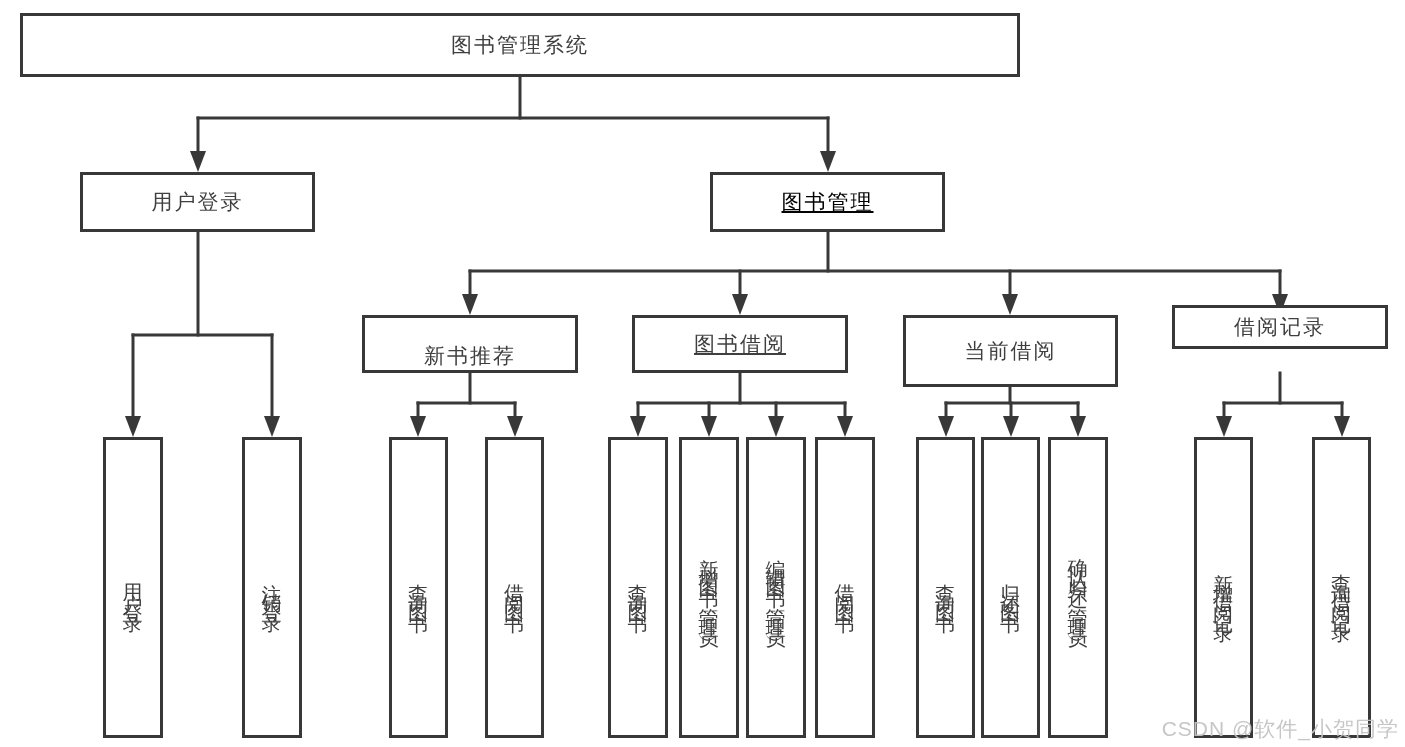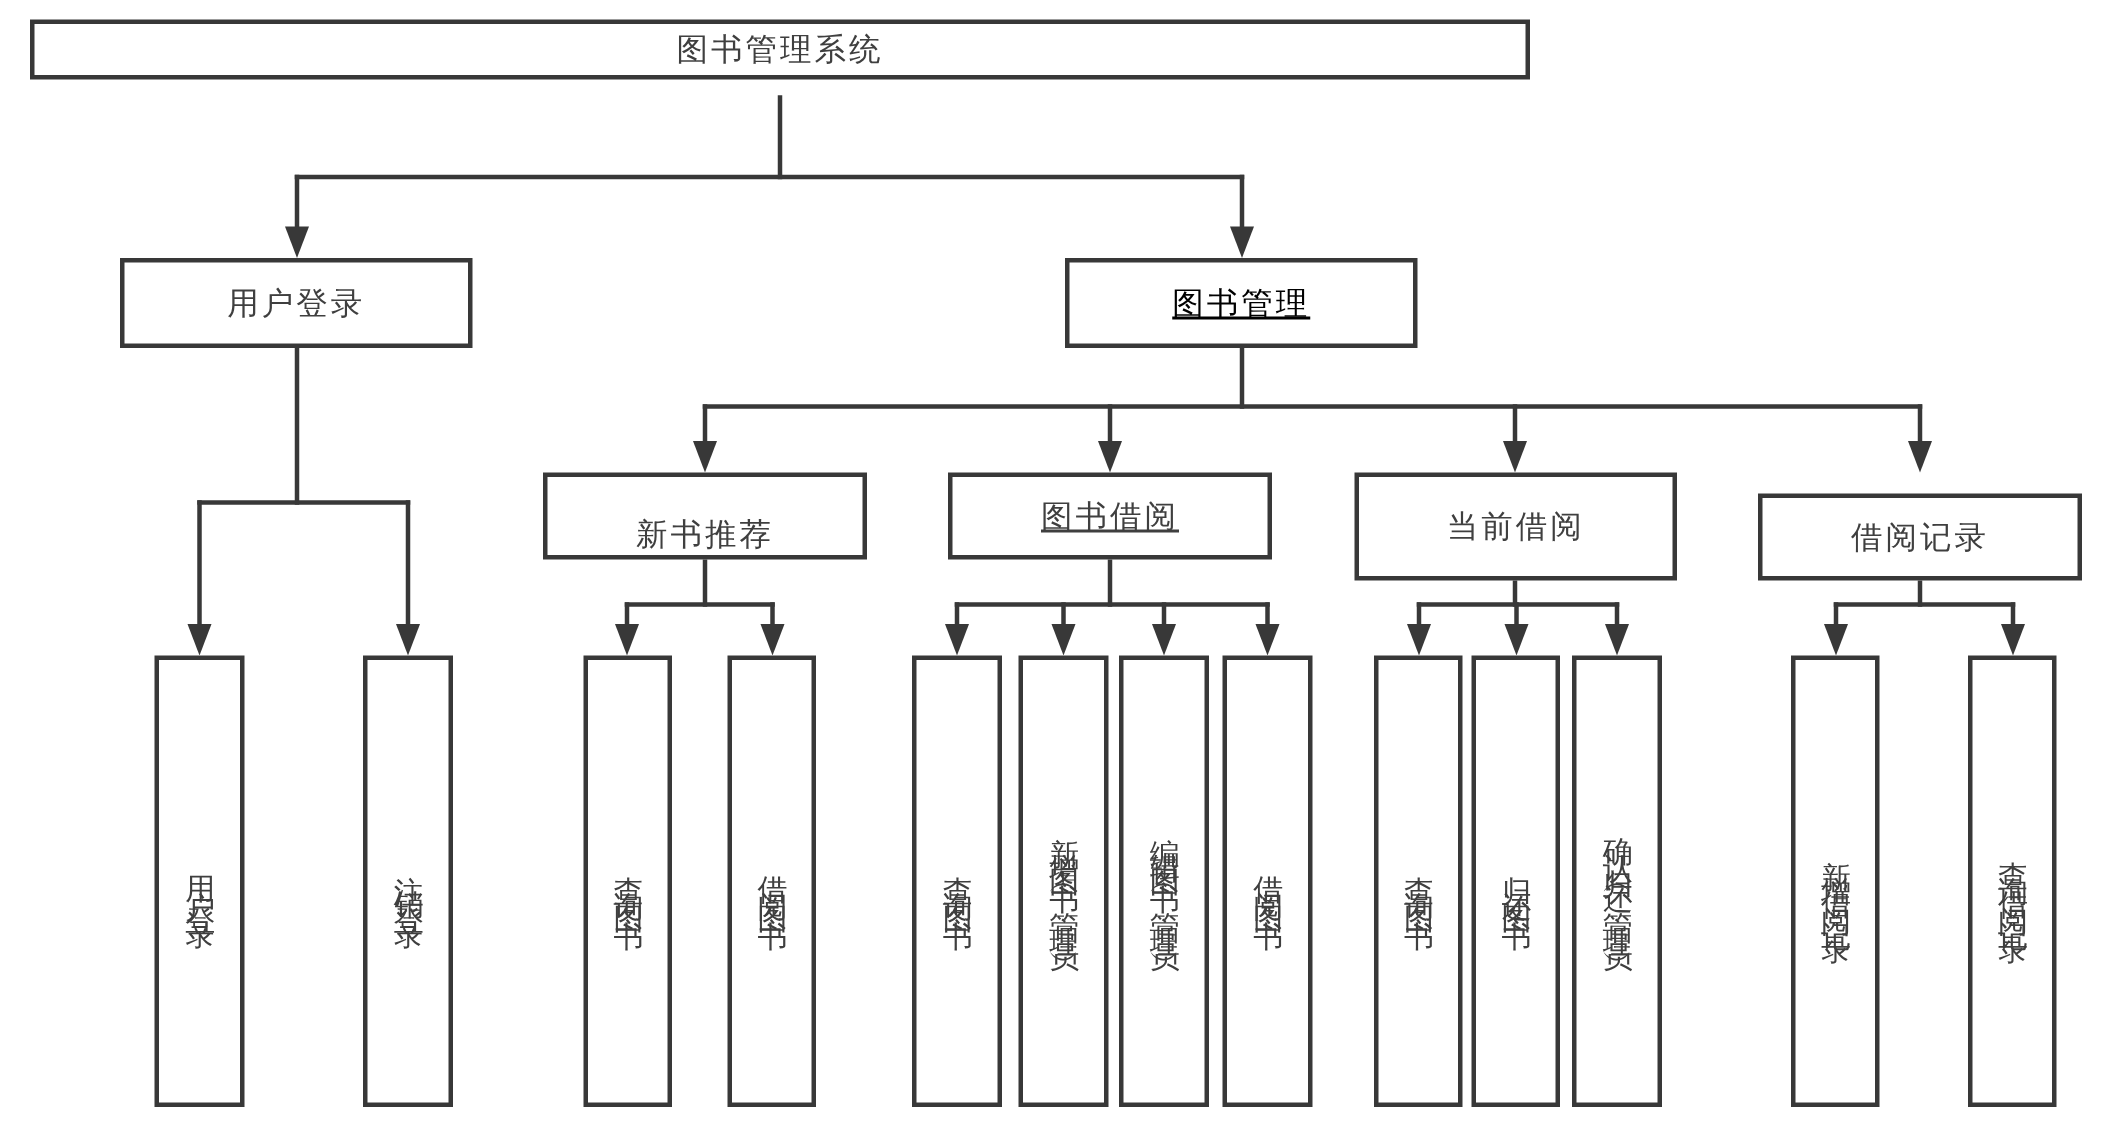--- a/index.html
+++ b/index.html
@@ -107,39 +107,39 @@
       <line x1="1078" y1="403" x2="1078" y2="420" stroke="#383838" stroke-width="3" stroke-linecap="square"></line>
       <polygon points="1070,416 1086,416 1078,437" fill="#383838"></polygon>
       <line x1="1280" y1="373" x2="1280" y2="403" stroke="#383838" stroke-width="3" stroke-linecap="square"></line>
       <line x1="1224" y1="403" x2="1342" y2="403" stroke="#383838" stroke-width="3" stroke-linecap="square"></line>
       <line x1="1224" y1="403" x2="1224" y2="420" stroke="#383838" stroke-width="3" stroke-linecap="square"></line>
       <polygon points="1216,416 1232,416 1224,437" fill="#383838"></polygon>
       <line x1="1342" y1="403" x2="1342" y2="420" stroke="#383838" stroke-width="3" stroke-linecap="square"></line>
       <polygon points="1334,416 1350,416 1342,437" fill="#383838"></polygon>
     </svg>
   <div id="nodes">
-      <div class="node" style="left: 20px; top: 13px; width: 1000px; height: 40px; border-color: rgb(56, 56, 56); background: rgb(255, 255, 255);">
+      <div class="node" style="left: 20px; top: 13px; width: 1000px; height: 64px; border-color: rgb(56, 56, 56); background: rgb(255, 255, 255);">
         <span class="node-label" style="color: rgb(63, 63, 63);">图书管理系统</span>
       </div>
       <div class="node" style="left: 80px; top: 172px; width: 235px; height: 60px; border-color: rgb(56, 56, 56); background: rgb(255, 255, 255);">
         <span class="node-label" style="color: rgb(63, 63, 63);">用户登录</span>
       </div>
       <div class="node" style="left: 710px; top: 172px; width: 235px; height: 60px; border-color: rgb(56, 56, 56); background: rgb(255, 255, 255);">
         <span class="node-label" style="color: #000000; text-decoration: underline;">图书管理</span>
       </div>
       <div class="node" style="left: 362px; top: 315px; width: 216px; height: 58px; border-color: rgb(56, 56, 56); background: rgb(255, 255, 255);">
         <span class="node-label" style="color: rgb(63, 63, 63); margin-top: 24px;">新书推荐</span>
       </div>
       <div class="node" style="left: 632px; top: 315px; width: 216px; height: 58px; border-color: rgb(56, 56, 56); background: rgb(255, 255, 255);">
         <span class="node-label" style="color: rgb(63, 63, 63); text-decoration: underline;">图书借阅</span>
       </div>
       <div class="node" style="left: 903px; top: 315px; width: 215px; height: 72px; border-color: rgb(56, 56, 56); background: rgb(255, 255, 255);">
         <span class="node-label" style="color: rgb(63, 63, 63);">当前借阅</span>
       </div>
-      <div class="node" style="left: 1172px; top: 329px; width: 216px; height: 58px; border-color: rgb(56, 56, 56); background: rgb(255, 255, 255); justify-content: center;">
+      <div class="node" style="left: 1172px; top: 305px; width: 216px; height: 44px; border-color: rgb(56, 56, 56); background: rgb(255, 255, 255); justify-content: center;">
         <span class="node-label" style="color: rgb(63, 63, 63);">借阅记录</span>
       </div>
       <div class="node vertical" style="left: 103px; top: 437px; width: 60px; height: 301px; border-color: rgb(56, 56, 56); background: rgb(255, 255, 255);">
         <span class="node-label" style="color: rgb(63, 63, 63);">用户登录</span>
       </div>
       <div class="node vertical" style="left: 242px; top: 437px; width: 60px; height: 301px; border-color: rgb(56, 56, 56); background: rgb(255, 255, 255);">
         <span class="node-label" style="color: rgb(63, 63, 63);">注销登录</span>
       </div>
       <div class="node vertical" style="left: 389px; top: 437px; width: 59px; height: 301px; border-color: rgb(56, 56, 56); background: rgb(255, 255, 255);">
         <span class="node-label" style="color: rgb(63, 63, 63);">查询图书</span>
@@ -168,13 +168,14 @@
       <div class="node vertical" style="left: 1048px; top: 437px; width: 60px; height: 301px; border-color: rgb(56, 56, 56); background: rgb(255, 255, 255);">
         <span class="node-label" style="color: rgb(63, 63, 63);">确认归还（管理员）</span>
       </div>
       <div class="node vertical" style="left: 1194px; top: 437px; width: 59px; height: 301px; border-color: rgb(56, 56, 56); background: rgb(255, 255, 255);">
         <span class="node-label" style="color: rgb(63, 63, 63);">新增借阅记录</span>
       </div>
       <div class="node vertical" style="left: 1312px; top: 437px; width: 59px; height: 301px; border-color: rgb(56, 56, 56); background: rgb(255, 255, 255);">
         <span class="node-label" style="color: rgb(63, 63, 63);">查询借阅记录</span>
       </div>
     </div>
+  <div id="watermark">CSDN @软件_小贺同学</div>
 </div>
 
 </body></html>

